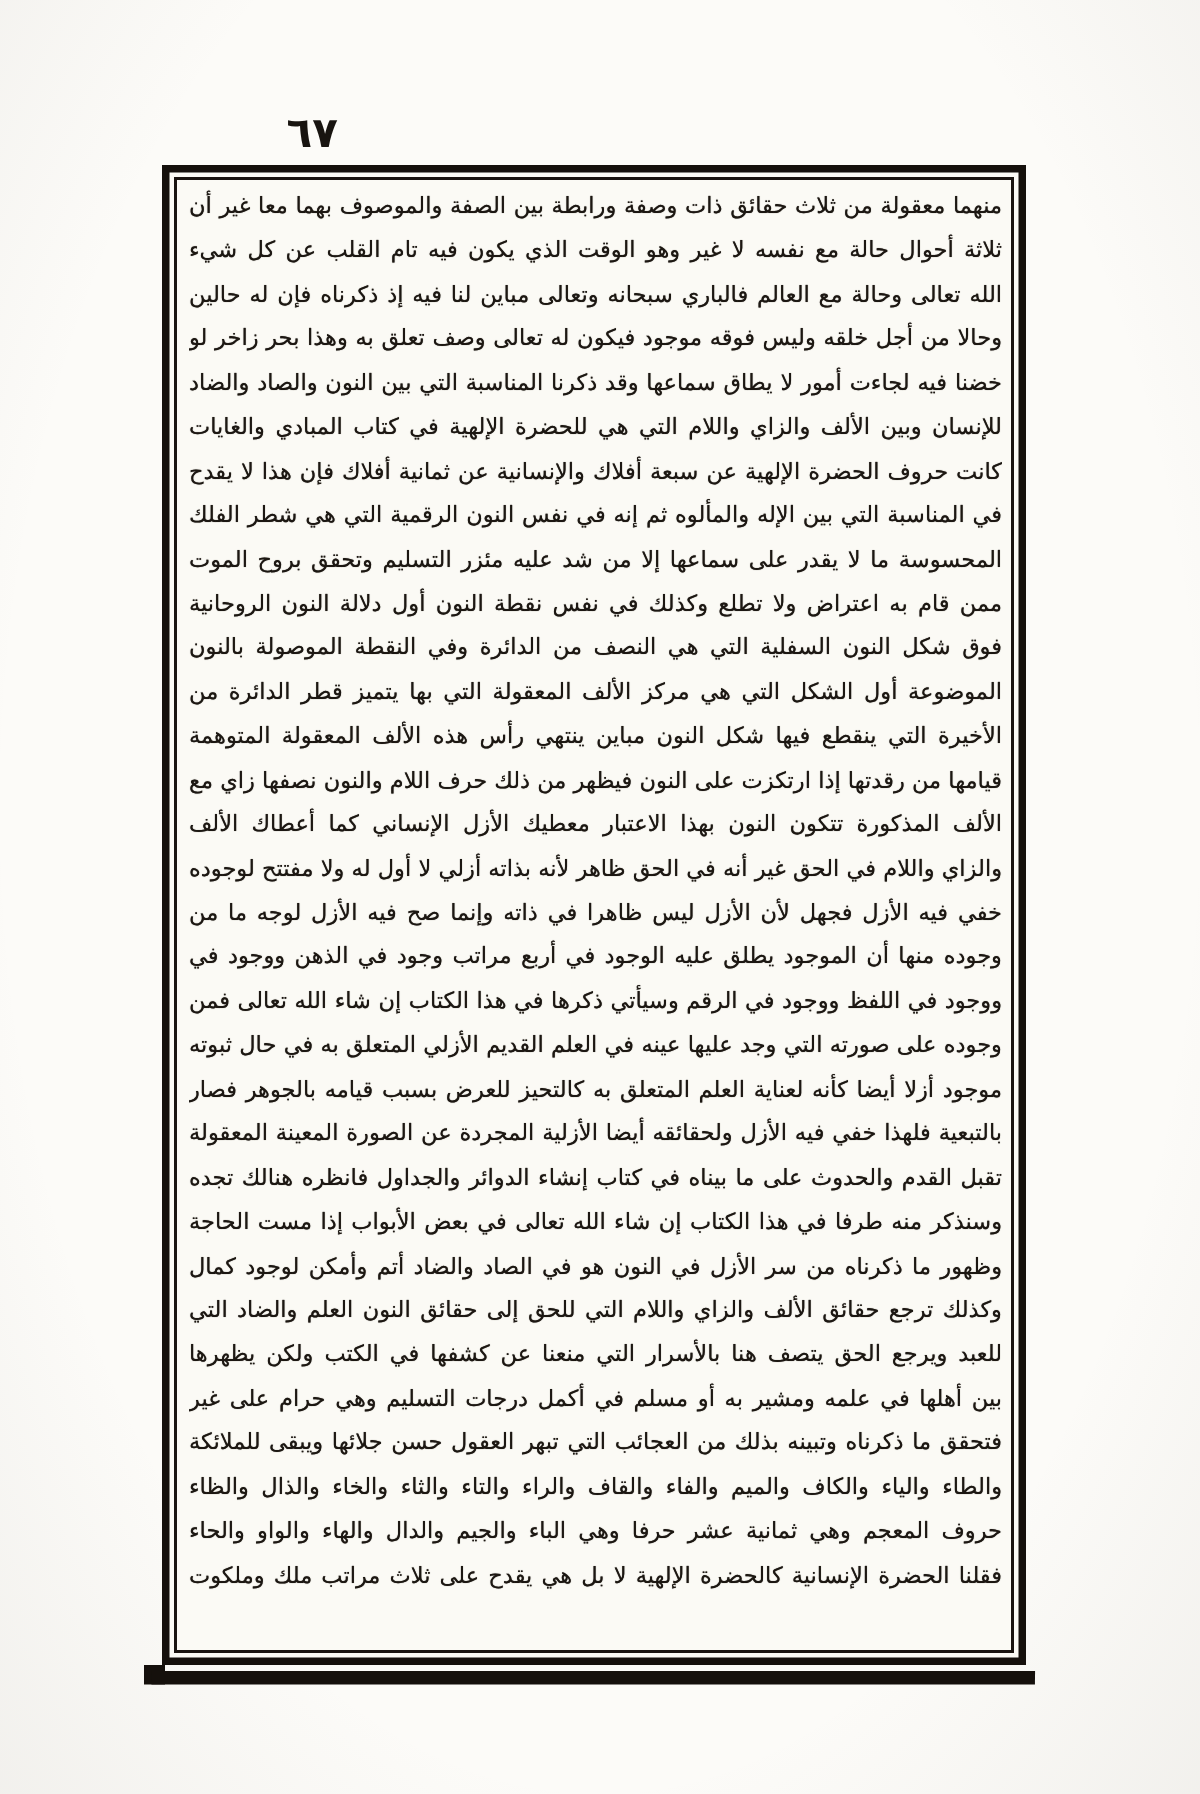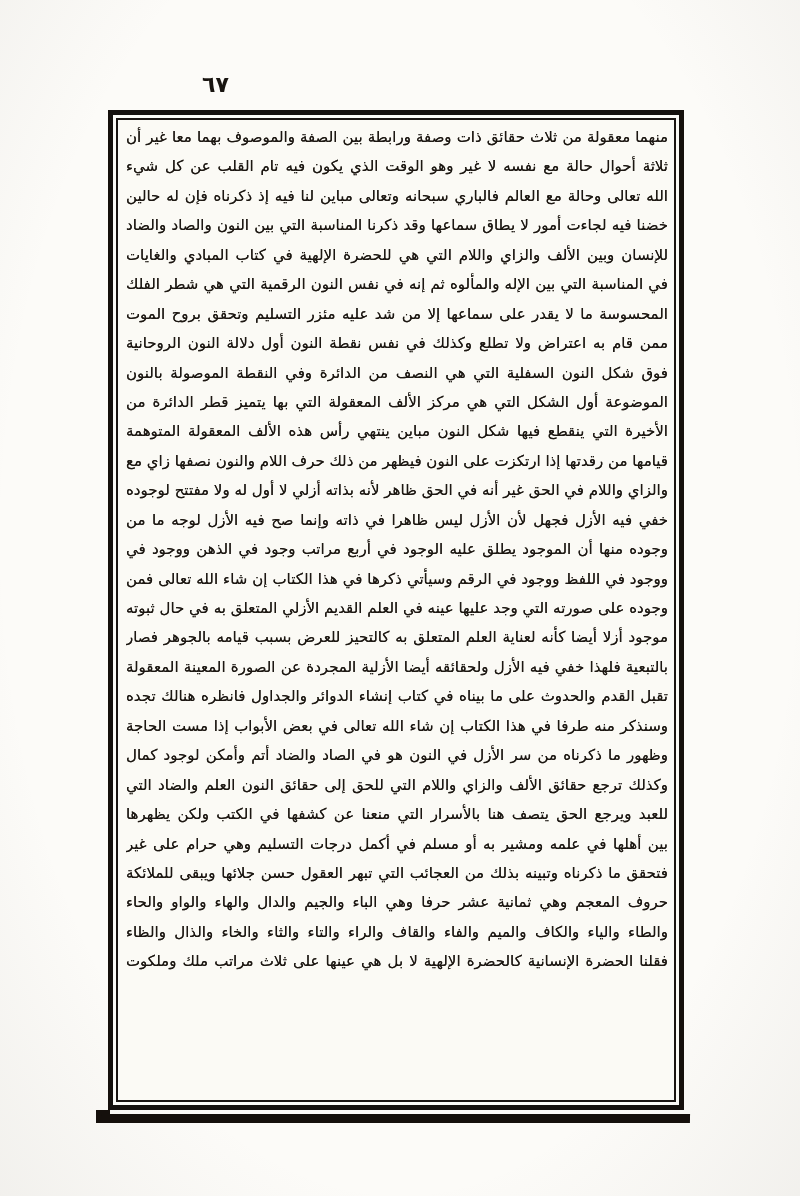--- a/index.html
+++ b/index.html
@@ -8,22 +8,22 @@
     background:#fcfbf8;
     font-family:"DejaVu Sans",sans-serif;
     overflow:hidden;
   }
   .scan-vignette{
     position:absolute;inset:0;
     background:radial-gradient(ellipse at 50% 45%, rgba(255,255,255,0) 70%, rgba(120,115,105,0.08) 100%);
     pointer-events:none;
   }
   .page-number{
-    position:absolute;top:72px;left:202px;
-    font-size:22px;font-weight:bold;color:#181410;
+    position:absolute;top:72px;left:191px;
+    font-size:28px;font-weight:bold;color:#181410;
     letter-spacing:2px;
   }
   .frame-outer{
     position:absolute;left:108px;top:110px;width:576px;height:1000px;
     box-sizing:border-box;
     border:5px solid #15100c;
     background:#fbfaf5;
   }
   .frame-inner{
     position:absolute;inset:3px;
@@ -66,39 +66,42 @@
   <div class="frame-inner"></div>
 </div>
 
 <div class="bottom-bar-tip"></div>
 <div class="bottom-bar"></div>
 
 <div class="text-area" dir="rtl">
   <div class="line">منهما معقولة من ثلاث حقائق ذات وصفة ورابطة بين الصفة والموصوف بهما معا غير أن العبد له</div>
   <div class="line">ثلاثة أحوال حالة مع نفسه لا غير وهو الوقت الذي يكون فيه تام القلب عن كل شيء وحالة مع</div>
   <div class="line">الله تعالى وحالة مع العالم فالباري سبحانه وتعالى مباين لنا فيه إذ ذكرناه فإن له حالين حالا من أجله</div>
+  <div class="line">وحالا من أجل خلقه وليس فوقه موجود فيكون له تعالى وصف تعلق به وهذا بحر زاخر لو</div>
   <div class="line">خضنا فيه لجاءت أمور لا يطاق سماعها وقد ذكرنا المناسبة التي بين النون والصاد والضاد التي</div>
   <div class="line">للإنسان وبين الألف والزاي واللام التي هي للحضرة الإلهية في كتاب المبادي والغايات وإن</div>
+  <div class="line">كانت حروف الحضرة الإلهية عن سبعة أفلاك والإنسانية عن ثمانية أفلاك فإن هذا لا يقدح</div>
   <div class="line">في المناسبة التي بين الإله والمألوه ثم إنه في نفس النون الرقمية التي هي شطر الفلك من العجائب</div>
   <div class="line">المحسوسة ما لا يقدر على سماعها إلا من شد عليه مئزر التسليم وتحقق بروح الموت الذي لا يتصور</div>
   <div class="line">ممن قام به اعتراض ولا تطلع وكذلك في نفس نقطة النون أول دلالة النون الروحانية المعقولة التي</div>
   <div class="line">فوق شكل النون السفلية التي هي النصف من الدائرة وفي النقطة الموصولة بالنون المرقومة</div>
   <div class="line">الموضوعة أول الشكل التي هي مركز الألف المعقولة التي بها يتميز قطر الدائرة من النقطة</div>
   <div class="line">الأخيرة التي ينقطع فيها شكل النون مباين ينتهي رأس هذه الألف المعقولة المتوهمة فبقدر</div>
   <div class="line">قيامها من رقدتها إذا ارتكزت على النون فيظهر من ذلك حرف اللام والنون نصفها زاي مع وجود</div>
+  <div class="line">الألف المذكورة تتكون النون بهذا الاعتبار معطيك الأزل الإنساني كما أعطاك الألف</div>
   <div class="line">والزاي واللام في الحق غير أنه في الحق ظاهر لأنه بذاته أزلي لا أول له ولا مفتتح لوجوده في ذاته بلا</div>
   <div class="line">خفي فيه الأزل فجهل لأن الأزل ليس ظاهرا في ذاته وإنما صح فيه الأزل لوجه ما من وجوه</div>
   <div class="line">وجوده منها أن الموجود يطلق عليه الوجود في أربع مراتب وجود في الذهن ووجود في العين</div>
   <div class="line">ووجود في اللفظ ووجود في الرقم وسيأتي ذكرها في هذا الكتاب إن شاء الله تعالى فمن جهة</div>
   <div class="line">وجوده على صورته التي وجد عليها عينه في العلم القديم الأزلي المتعلق به في حال ثبوته فهو</div>
   <div class="line">موجود أزلا أيضا كأنه لعناية العلم المتعلق به كالتحيز للعرض بسبب قيامه بالجوهر فصار متحيزا</div>
   <div class="line">بالتبعية فلهذا خفي فيه الأزل ولحقائقه أيضا الأزلية المجردة عن الصورة المعينة المعقولة التي</div>
   <div class="line">تقبل القدم والحدوث على ما بيناه في كتاب إنشاء الدوائر والجداول فانظره هنالك تجده مستوفى</div>
   <div class="line">وسنذكر منه طرفا في هذا الكتاب إن شاء الله تعالى في بعض الأبواب إذا مست الحاجة إليه</div>
   <div class="line">وظهور ما ذكرناه من سر الأزل في النون هو في الصاد والضاد أتم وأمكن لوجود كمال الدائرة</div>
   <div class="line">وكذلك ترجع حقائق الألف والزاي واللام التي للحق إلى حقائق النون العلم والضاد التي</div>
   <div class="line">للعبد ويرجع الحق يتصف هنا بالأسرار التي منعنا عن كشفها في الكتب ولكن يظهرها العارف</div>
   <div class="line">بين أهلها في علمه ومشير به أو مسلم في أكمل درجات التسليم وهي حرام على غير هذين الصنفين</div>
   <div class="line">فتحقق ما ذكرناه وتبينه بذلك من العجائب التي تبهر العقول حسن جلائها ويبقى للملائكة باقي</div>
+  <div class="line">والطاء والياء والكاف والميم والفاء والقاف والراء والتاء والثاء والخاء والذال والظاء</div>
   <div class="line">حروف المعجم وهي ثمانية عشر حرفا وهي الباء والجيم والدال والهاء والواو والحاء</div>
-  <div class="line">والطاء والياء والكاف والميم والفاء والقاف والراء والتاء والثاء والخاء والذال والظاء</div>
-  <div class="line">فقلنا الحضرة الإنسانية كالحضرة الإلهية لا بل هي عينها على ثلاث مراتب ملك وملكوت</div>
+  <div class="line">فقلنا الحضرة الإنسانية كالحضرة الإلهية لا بل هي يقدح على ثلاث مراتب ملك وملكوت</div>
 </div>
 
 </body></html>

